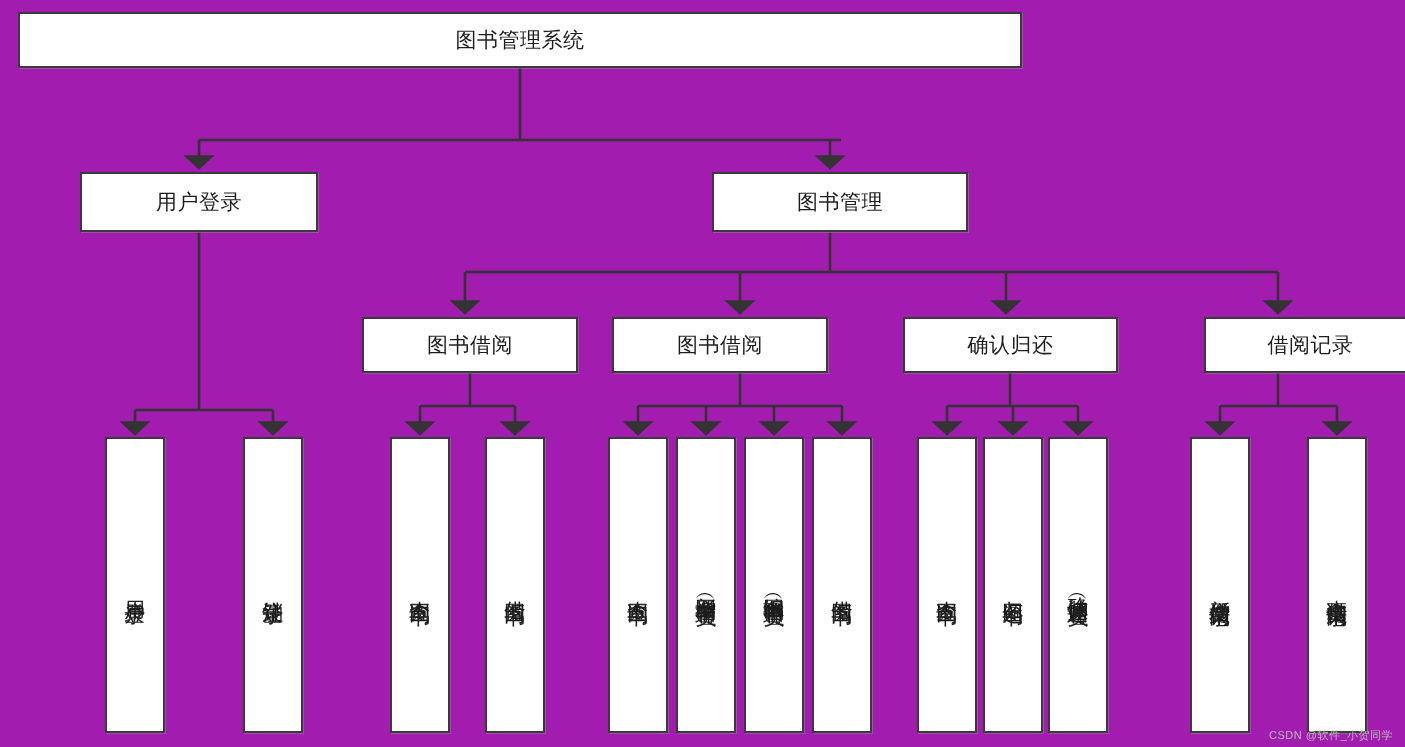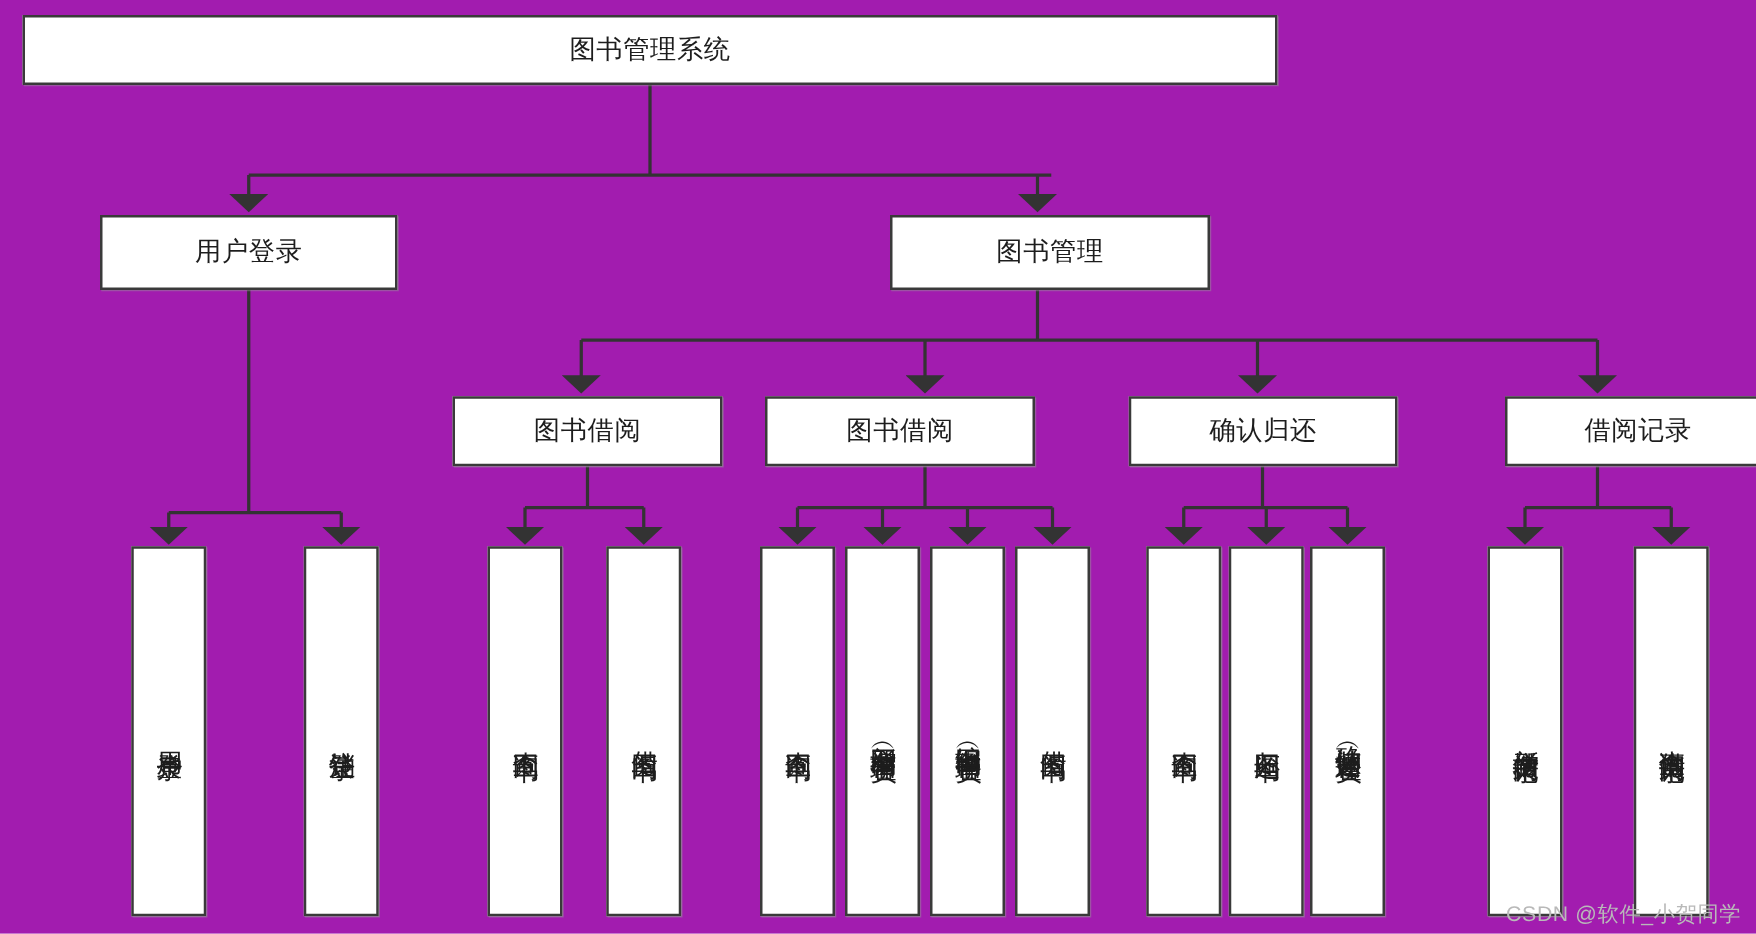--- a/index.html
+++ b/index.html
@@ -56,21 +56,21 @@
     text-orientation: upright;
     font-size: 21px;
     line-height: 1.22;
     letter-spacing: 1.5px;
     white-space: nowrap;
   }
   .watermark {
     position: absolute;
     right: 12px;
     bottom: 4px;
-    font-size: 17px;
+    font-size: 11px;
     color: #b9b9b9;
     white-space: nowrap;
     letter-spacing: 0.5px;
   }
 </style>
 </head>
 <body>
 
 <div id="canvas">
 

